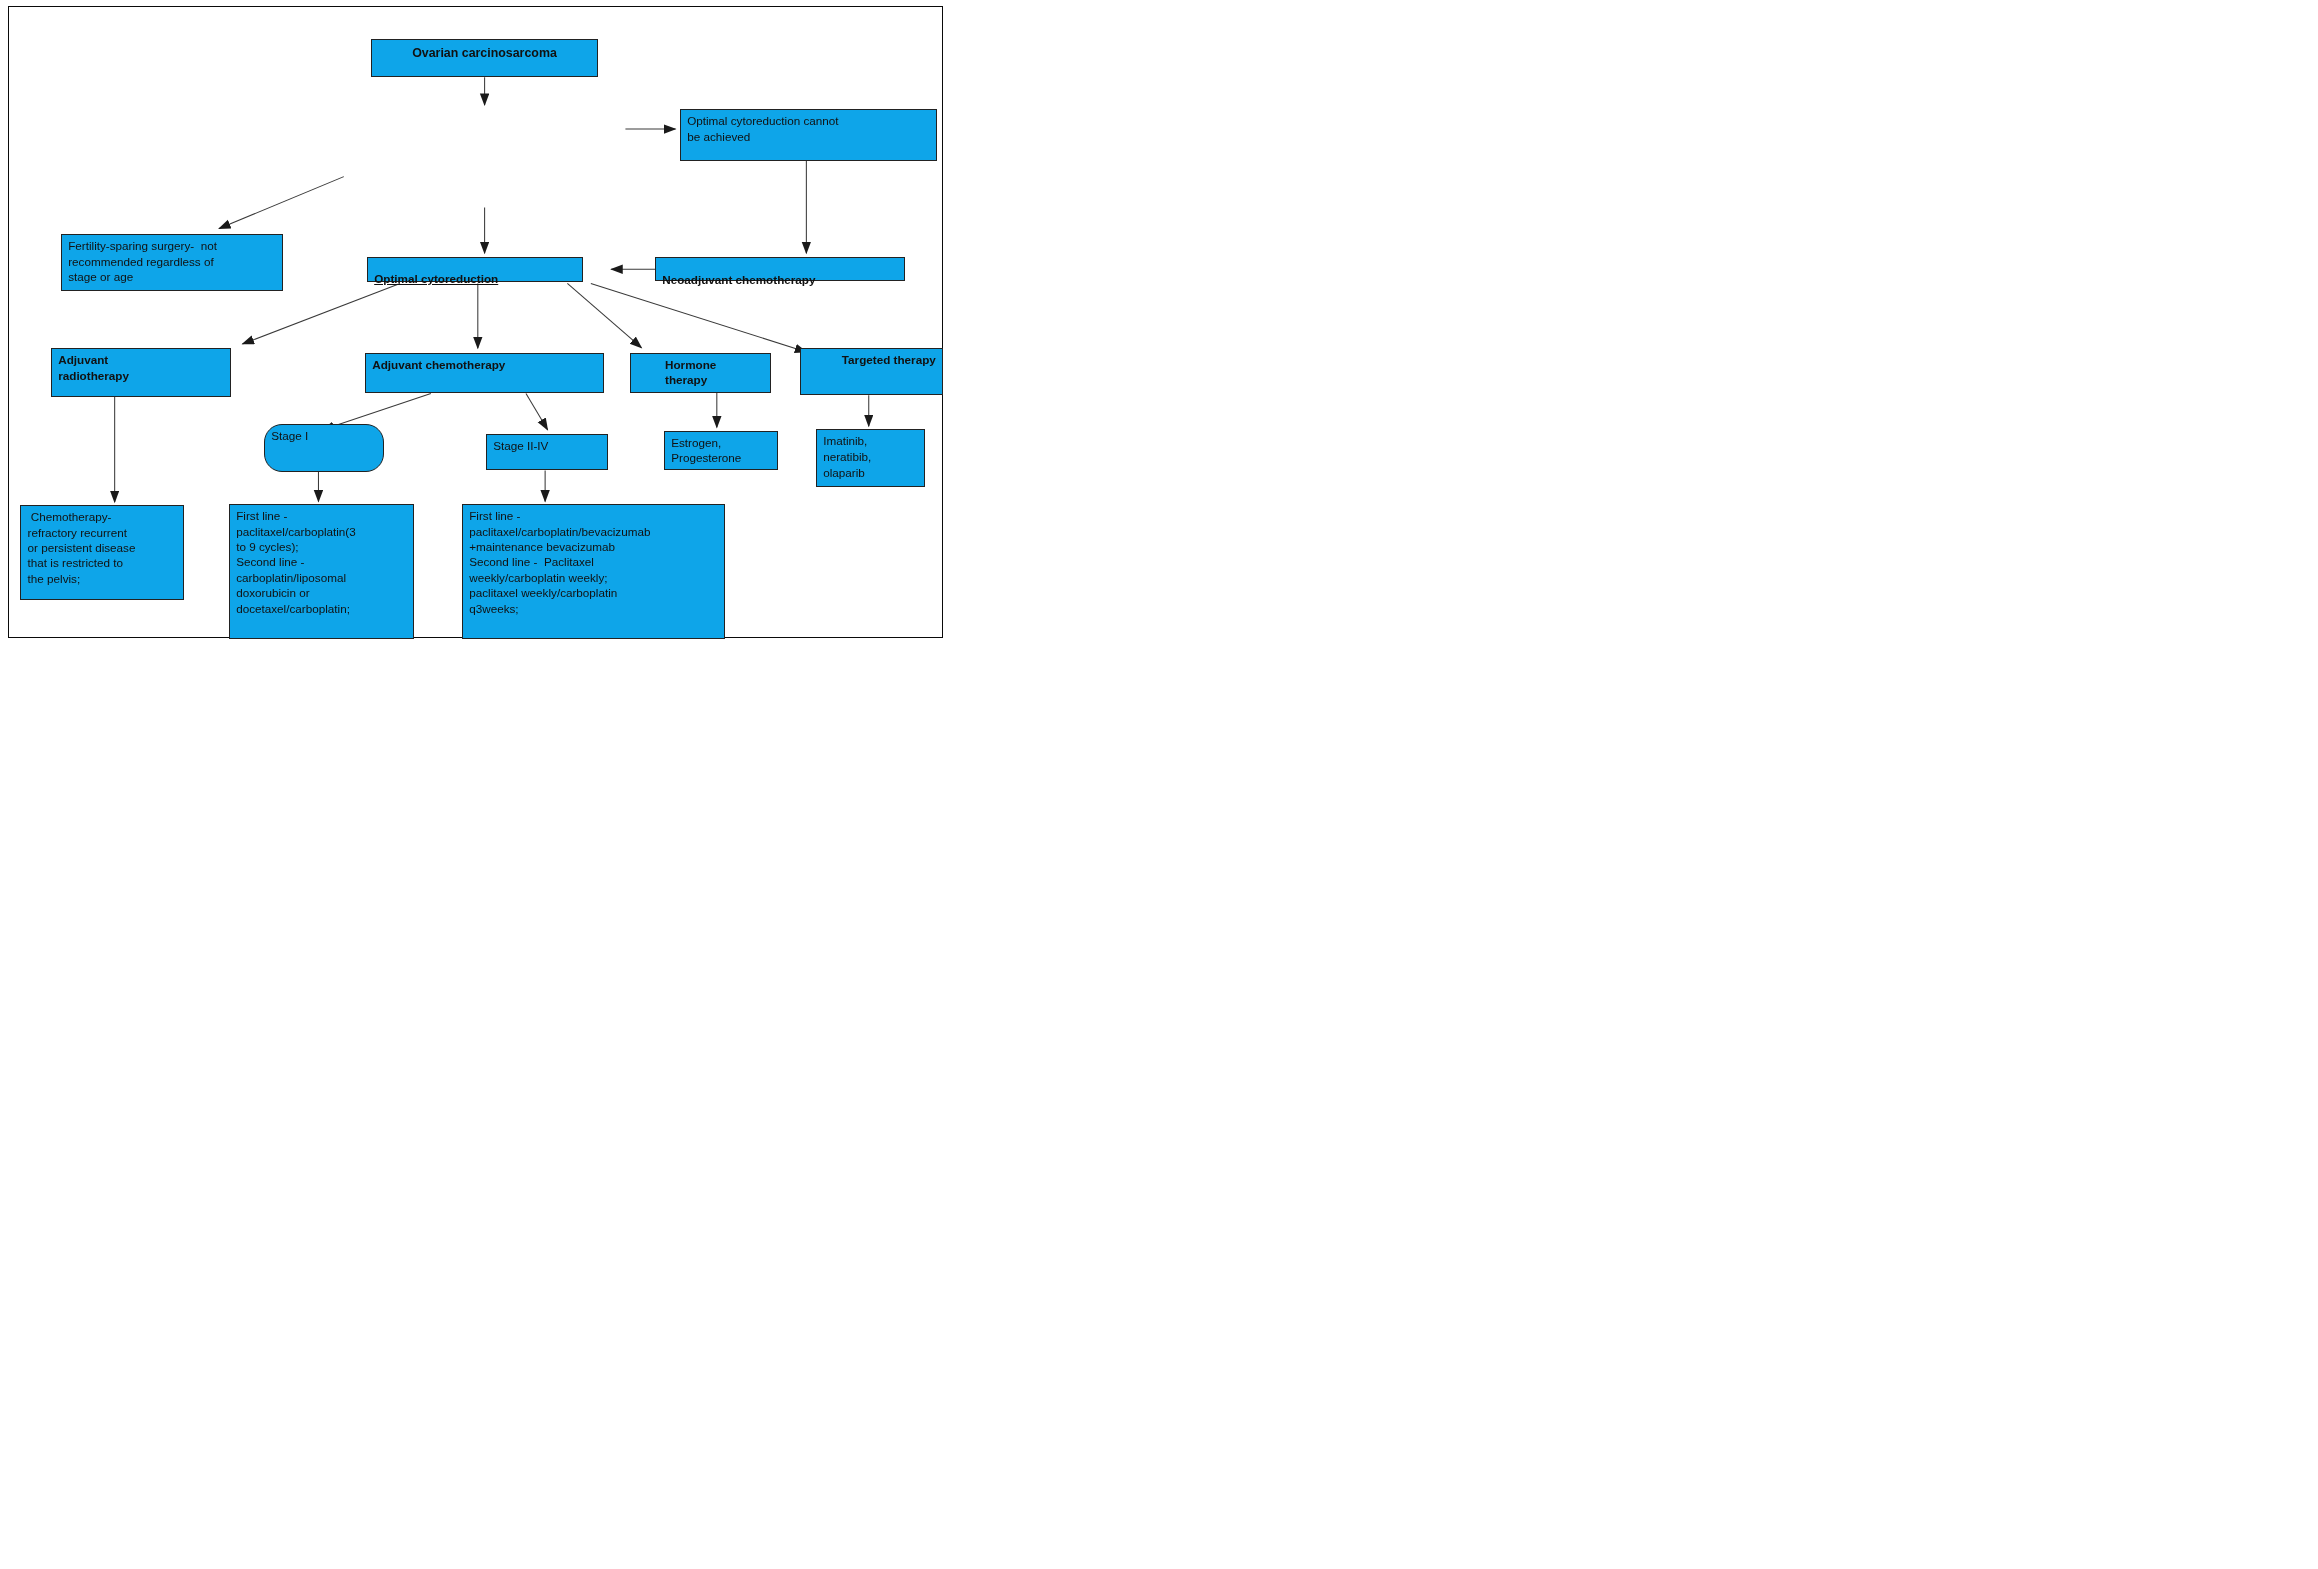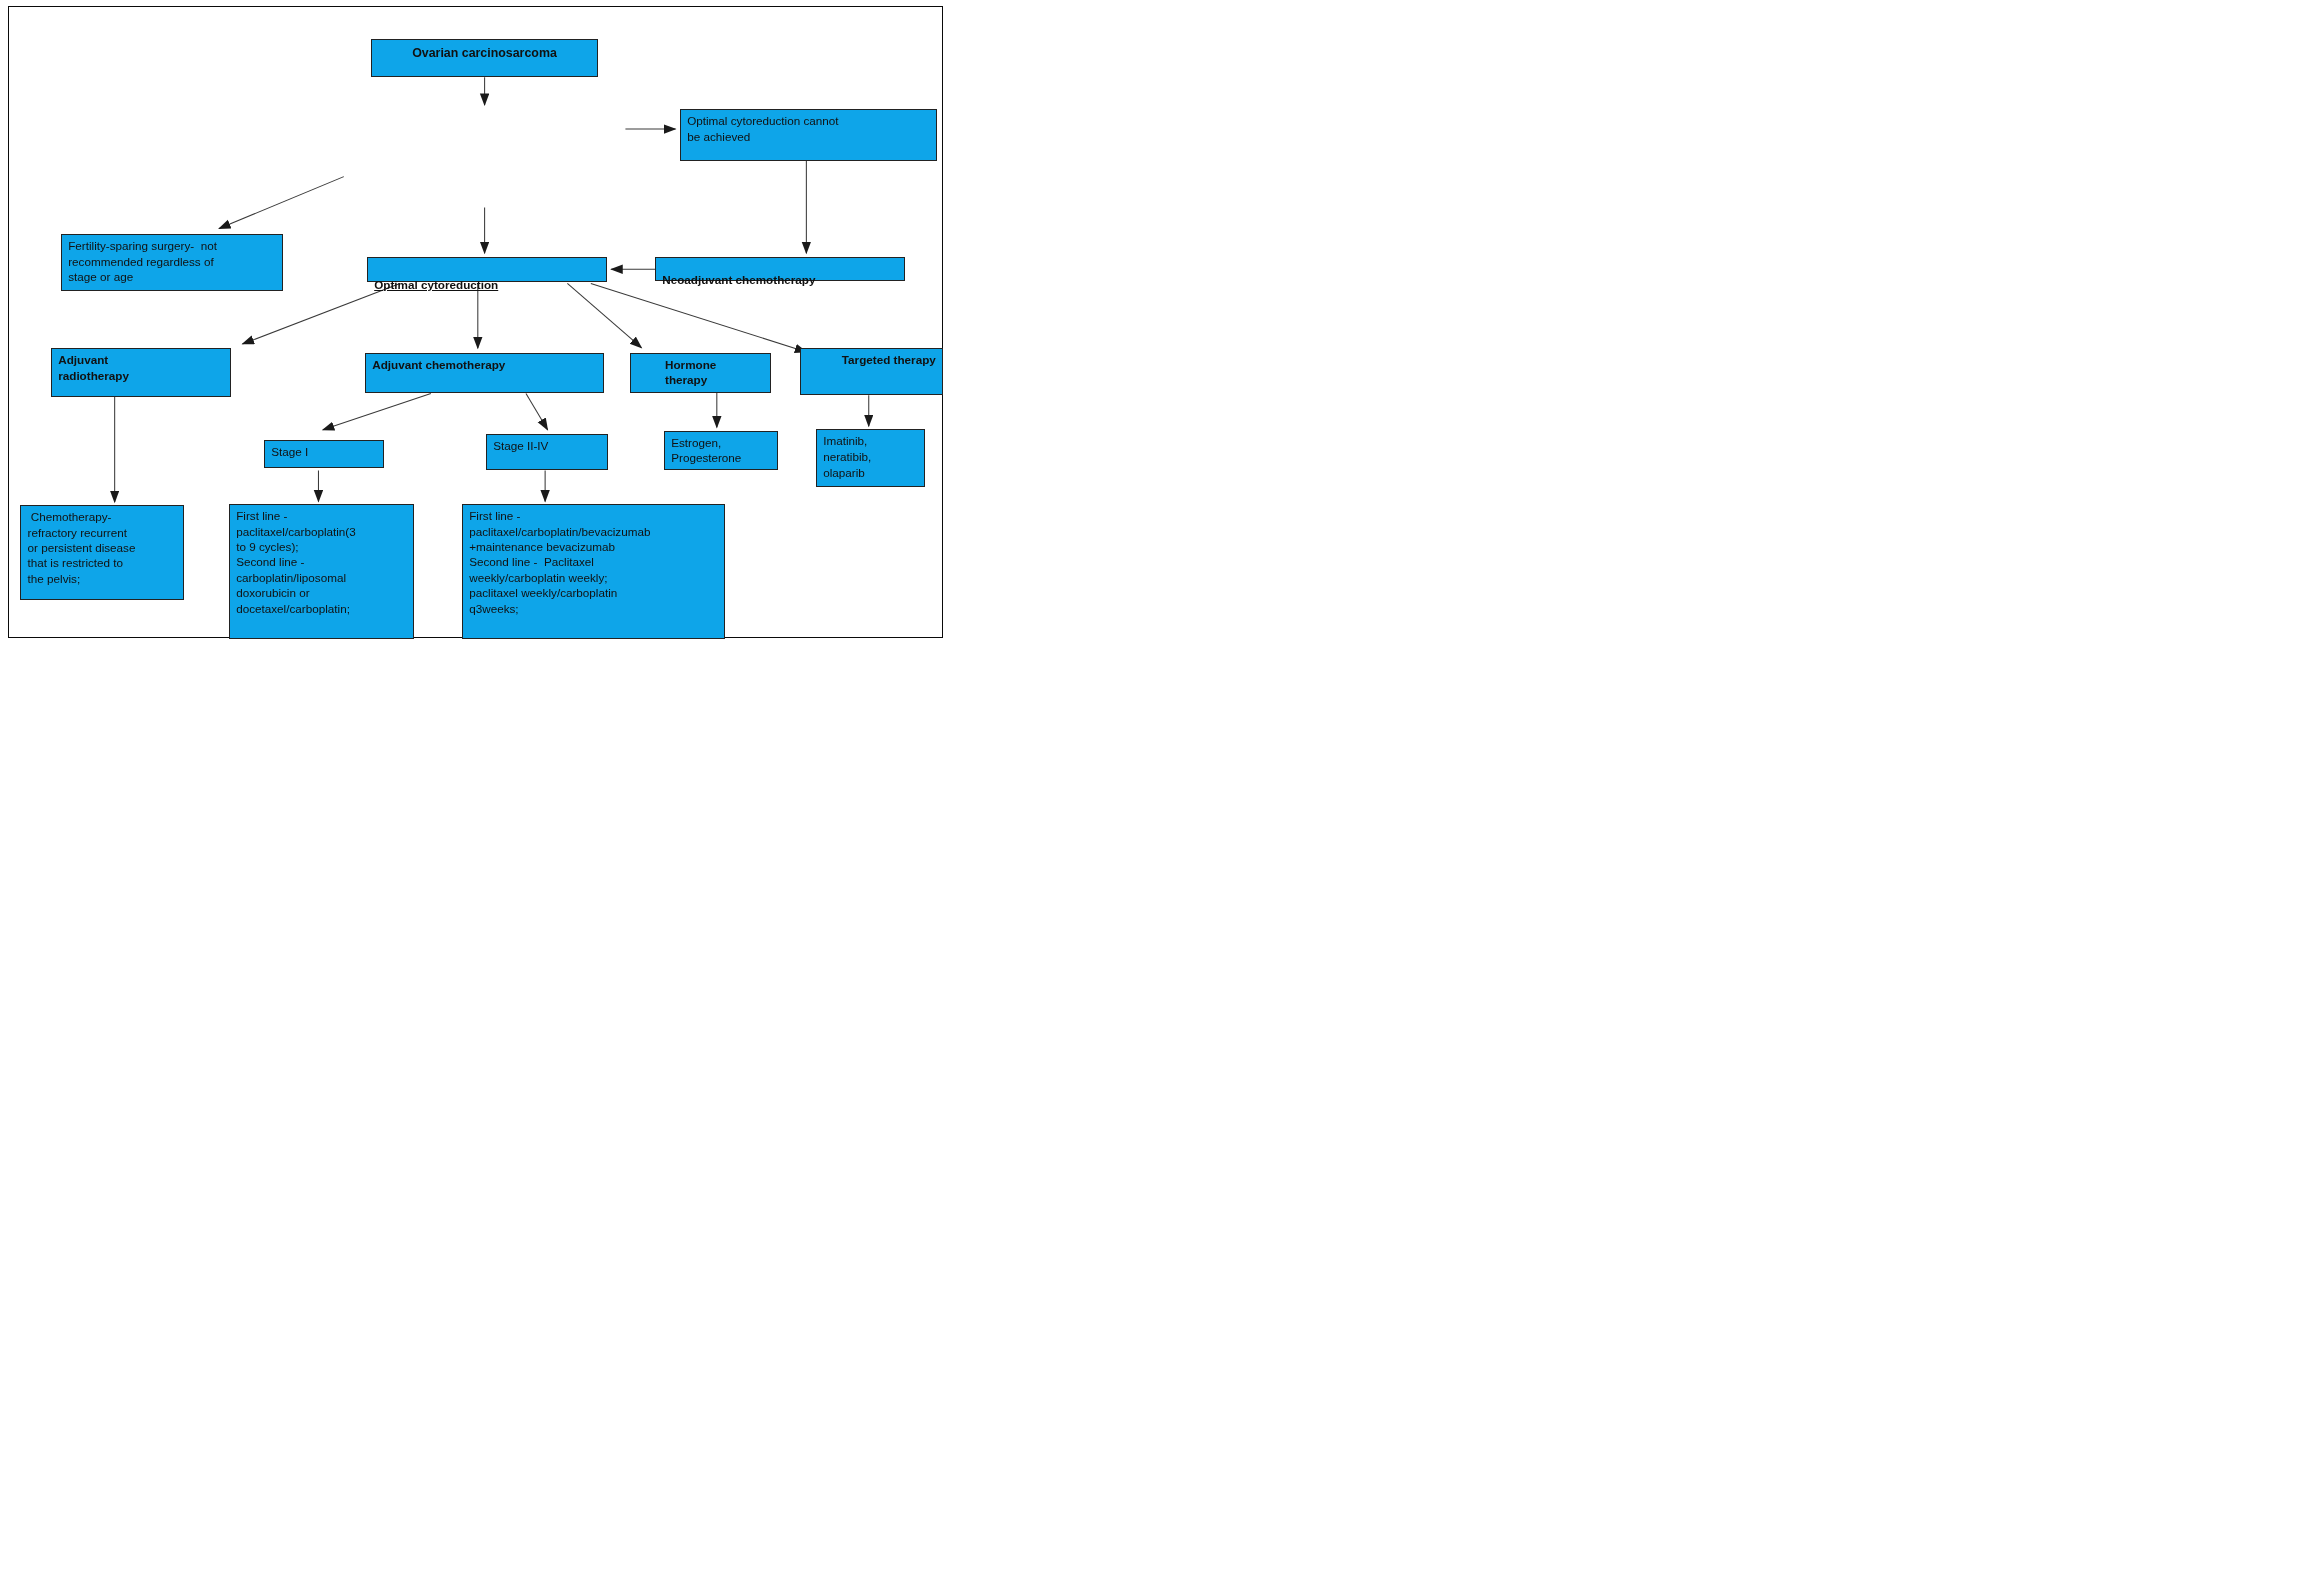--- a/index.html
+++ b/index.html
@@ -57,35 +57,35 @@
   <div class="box bold center vpad" style="left:371px; top:39px; width:227px; height:38px; font-size:12.4px;">Ovarian carcinosarcoma</div>
 
 
   <div class="box" style="left:680px; top:109px; width:257px; height:52px;">Optimal cytoreduction cannot
 be achieved</div>
 
   <div class="box" style="left:61px; top:234px; width:222px; height:57px;">Fertility-sparing surgery-&nbsp; not
 recommended regardless of
 stage or age</div>
 
-  <div class="box bold" style="left:367px; top:257px; width:240px; height:25px; padding-top:19px;text-decoration:underline;">Optimal cytoreduction</div>
+  <div class="box bold" style="left:367px; top:257px; width:216px; height:25px; padding-top:13px;text-decoration:underline;">Optimal cytoreduction</div>
 
   <div class="box bold" style="left:655px; top:257px; width:250px; height:24px; padding-top:14px;">Neoadjuvant chemotherapy</div>
 
   <div class="box bold" style="left:51px; top:348px; width:180px; height:49px;">Adjuvant
 radiotherapy</div>
 
   <div class="box bold" style="left:365px; top:353px; width:239px; height:40px;">Adjuvant chemotherapy</div>
 
   <div class="box bold" style="left:630px; top:353px; width:141px; height:40px; line-height:15px;padding-left:34px;">Hormone
 therapy</div>
 
   <div class="box bold" style="left:800px; top:348px; width:143px; height:47px;text-align:right;">Targeted therapy</div>
 
-  <div class="box" style="left:264px; top:440px; width:120px; height:28px;">Stage I</div>
+  <div class="box" style="left:264px; top:424px; width:120px; height:48px;border-radius:18px;">Stage I</div>
 
   <div class="box" style="left:486px; top:434px; width:122px; height:36px;">Stage II-IV</div>
 
   <div class="box" style="left:664px; top:431px; width:114px; height:39px; line-height:15px;">Estrogen,
 Progesterone</div>
 
   <div class="box" style="left:816px; top:429px; width:109px; height:58px; line-height:16px;">Imatinib,
 neratibib,
 olaparib</div>
 

